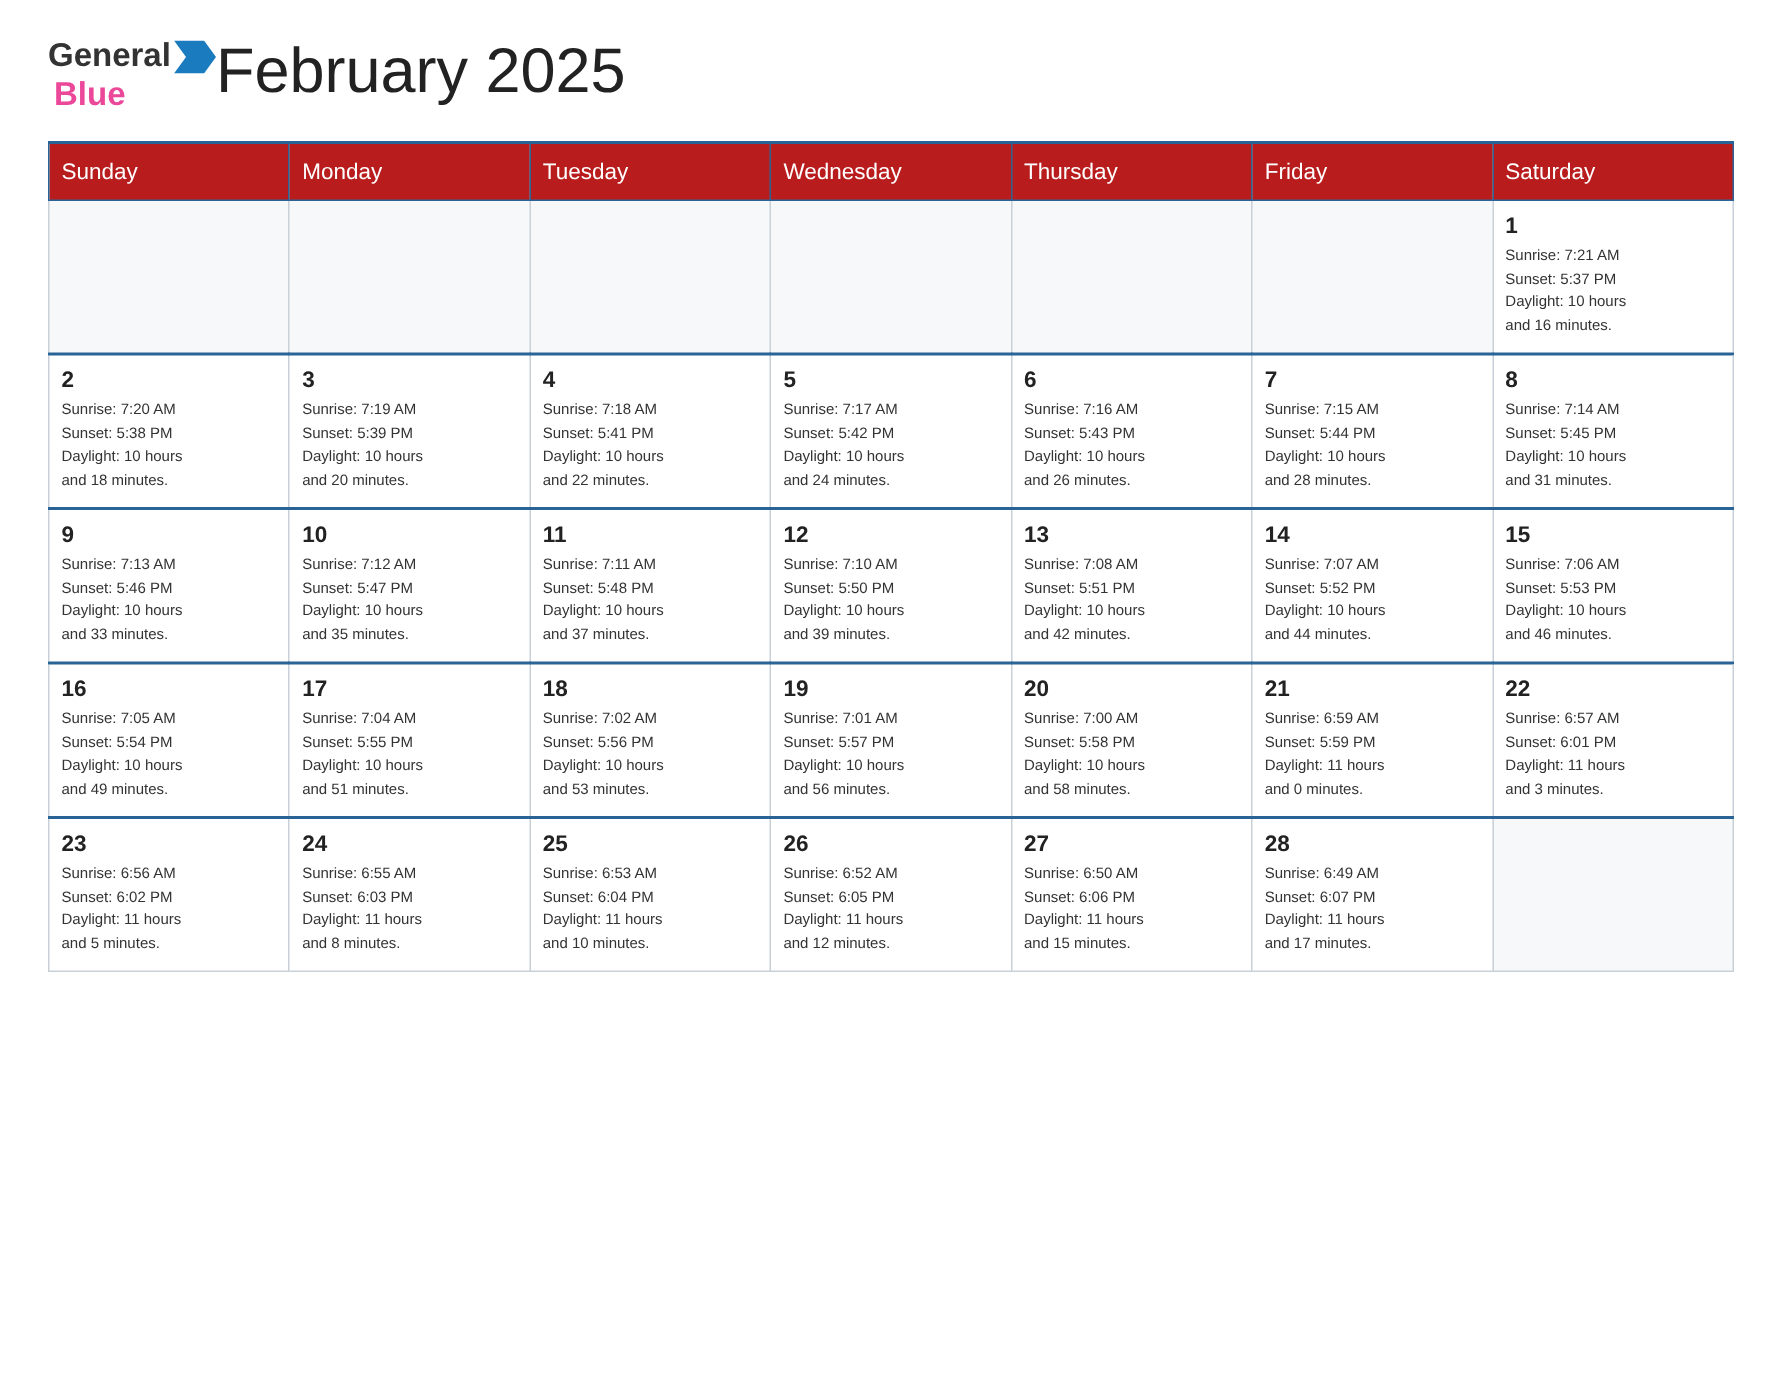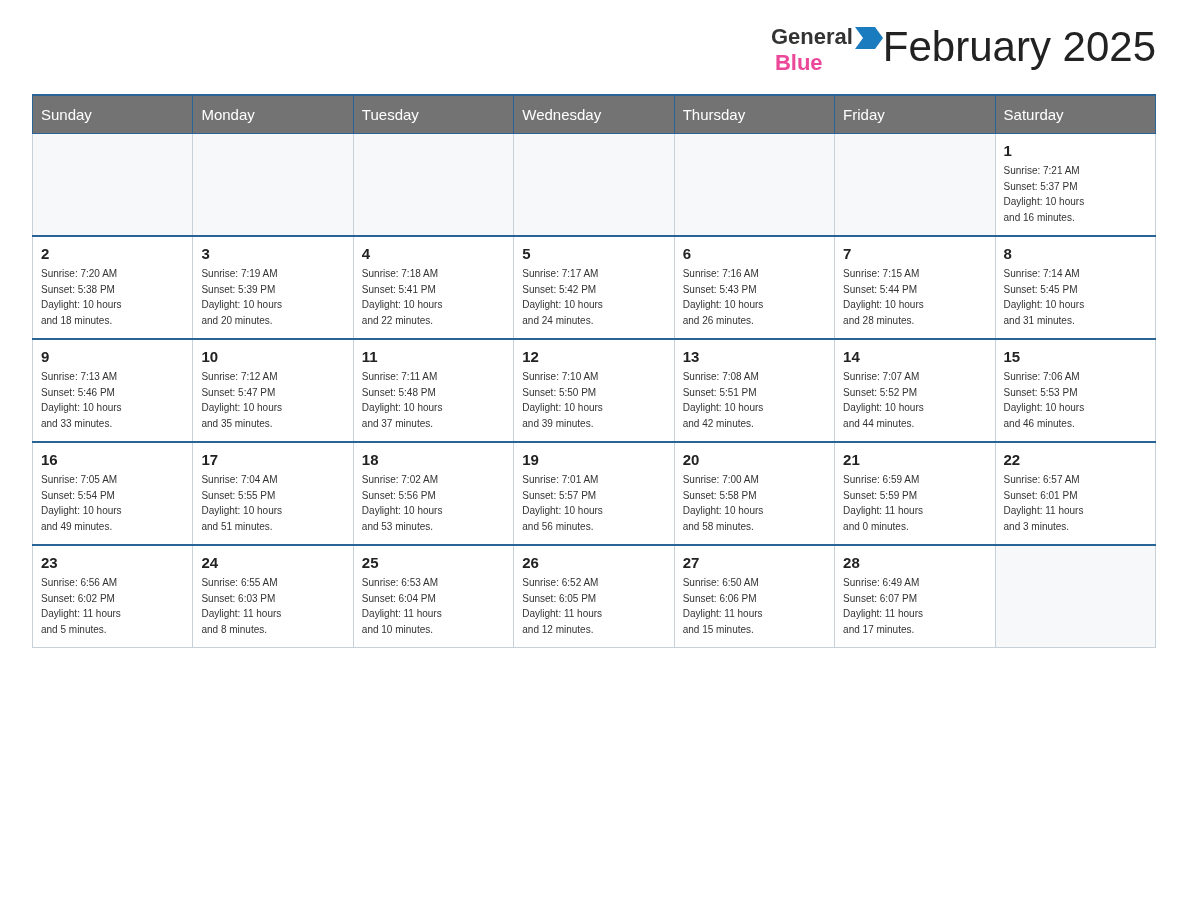--- a/index.html
+++ b/index.html
@@ -5,21 +5,21 @@
     * { box-sizing: border-box; margin: 0; padding: 0; }
     body {
       font-family: Arial, Helvetica, sans-serif;
       background: #fff;
       padding: 24px 32px;
       width: 1188px;
       min-height: 918px;
     }
     .header {
       display: flex;
-      justify-content: flex-end;
+      justify-content: flex-start;
       align-items: flex-start;
       margin-bottom: 18px;
     }
     .logo-container {
       display: flex;
       flex-direction: column;
       align-items: flex-start;
     }
     .logo-row1 {
       display: flex;
@@ -43,21 +43,21 @@
       font-size: 18px;
       color: #444;
       margin-top: 4px;
     }
     .calendar {
       width: 100%;
       border-collapse: collapse;
       border: 1px solid #b0b8c1;
     }
     .calendar th {
-      background-color: #737373;
+      background-color: #b91c1c;
       color: #fff;
       font-size: 15px;
       font-weight: normal;
       padding: 10px 8px;
       text-align: left;
       border: 1px solid #2a6496;
     }
     .calendar td {
       vertical-align: top;
       padding: 8px 8px 10px 8px;

